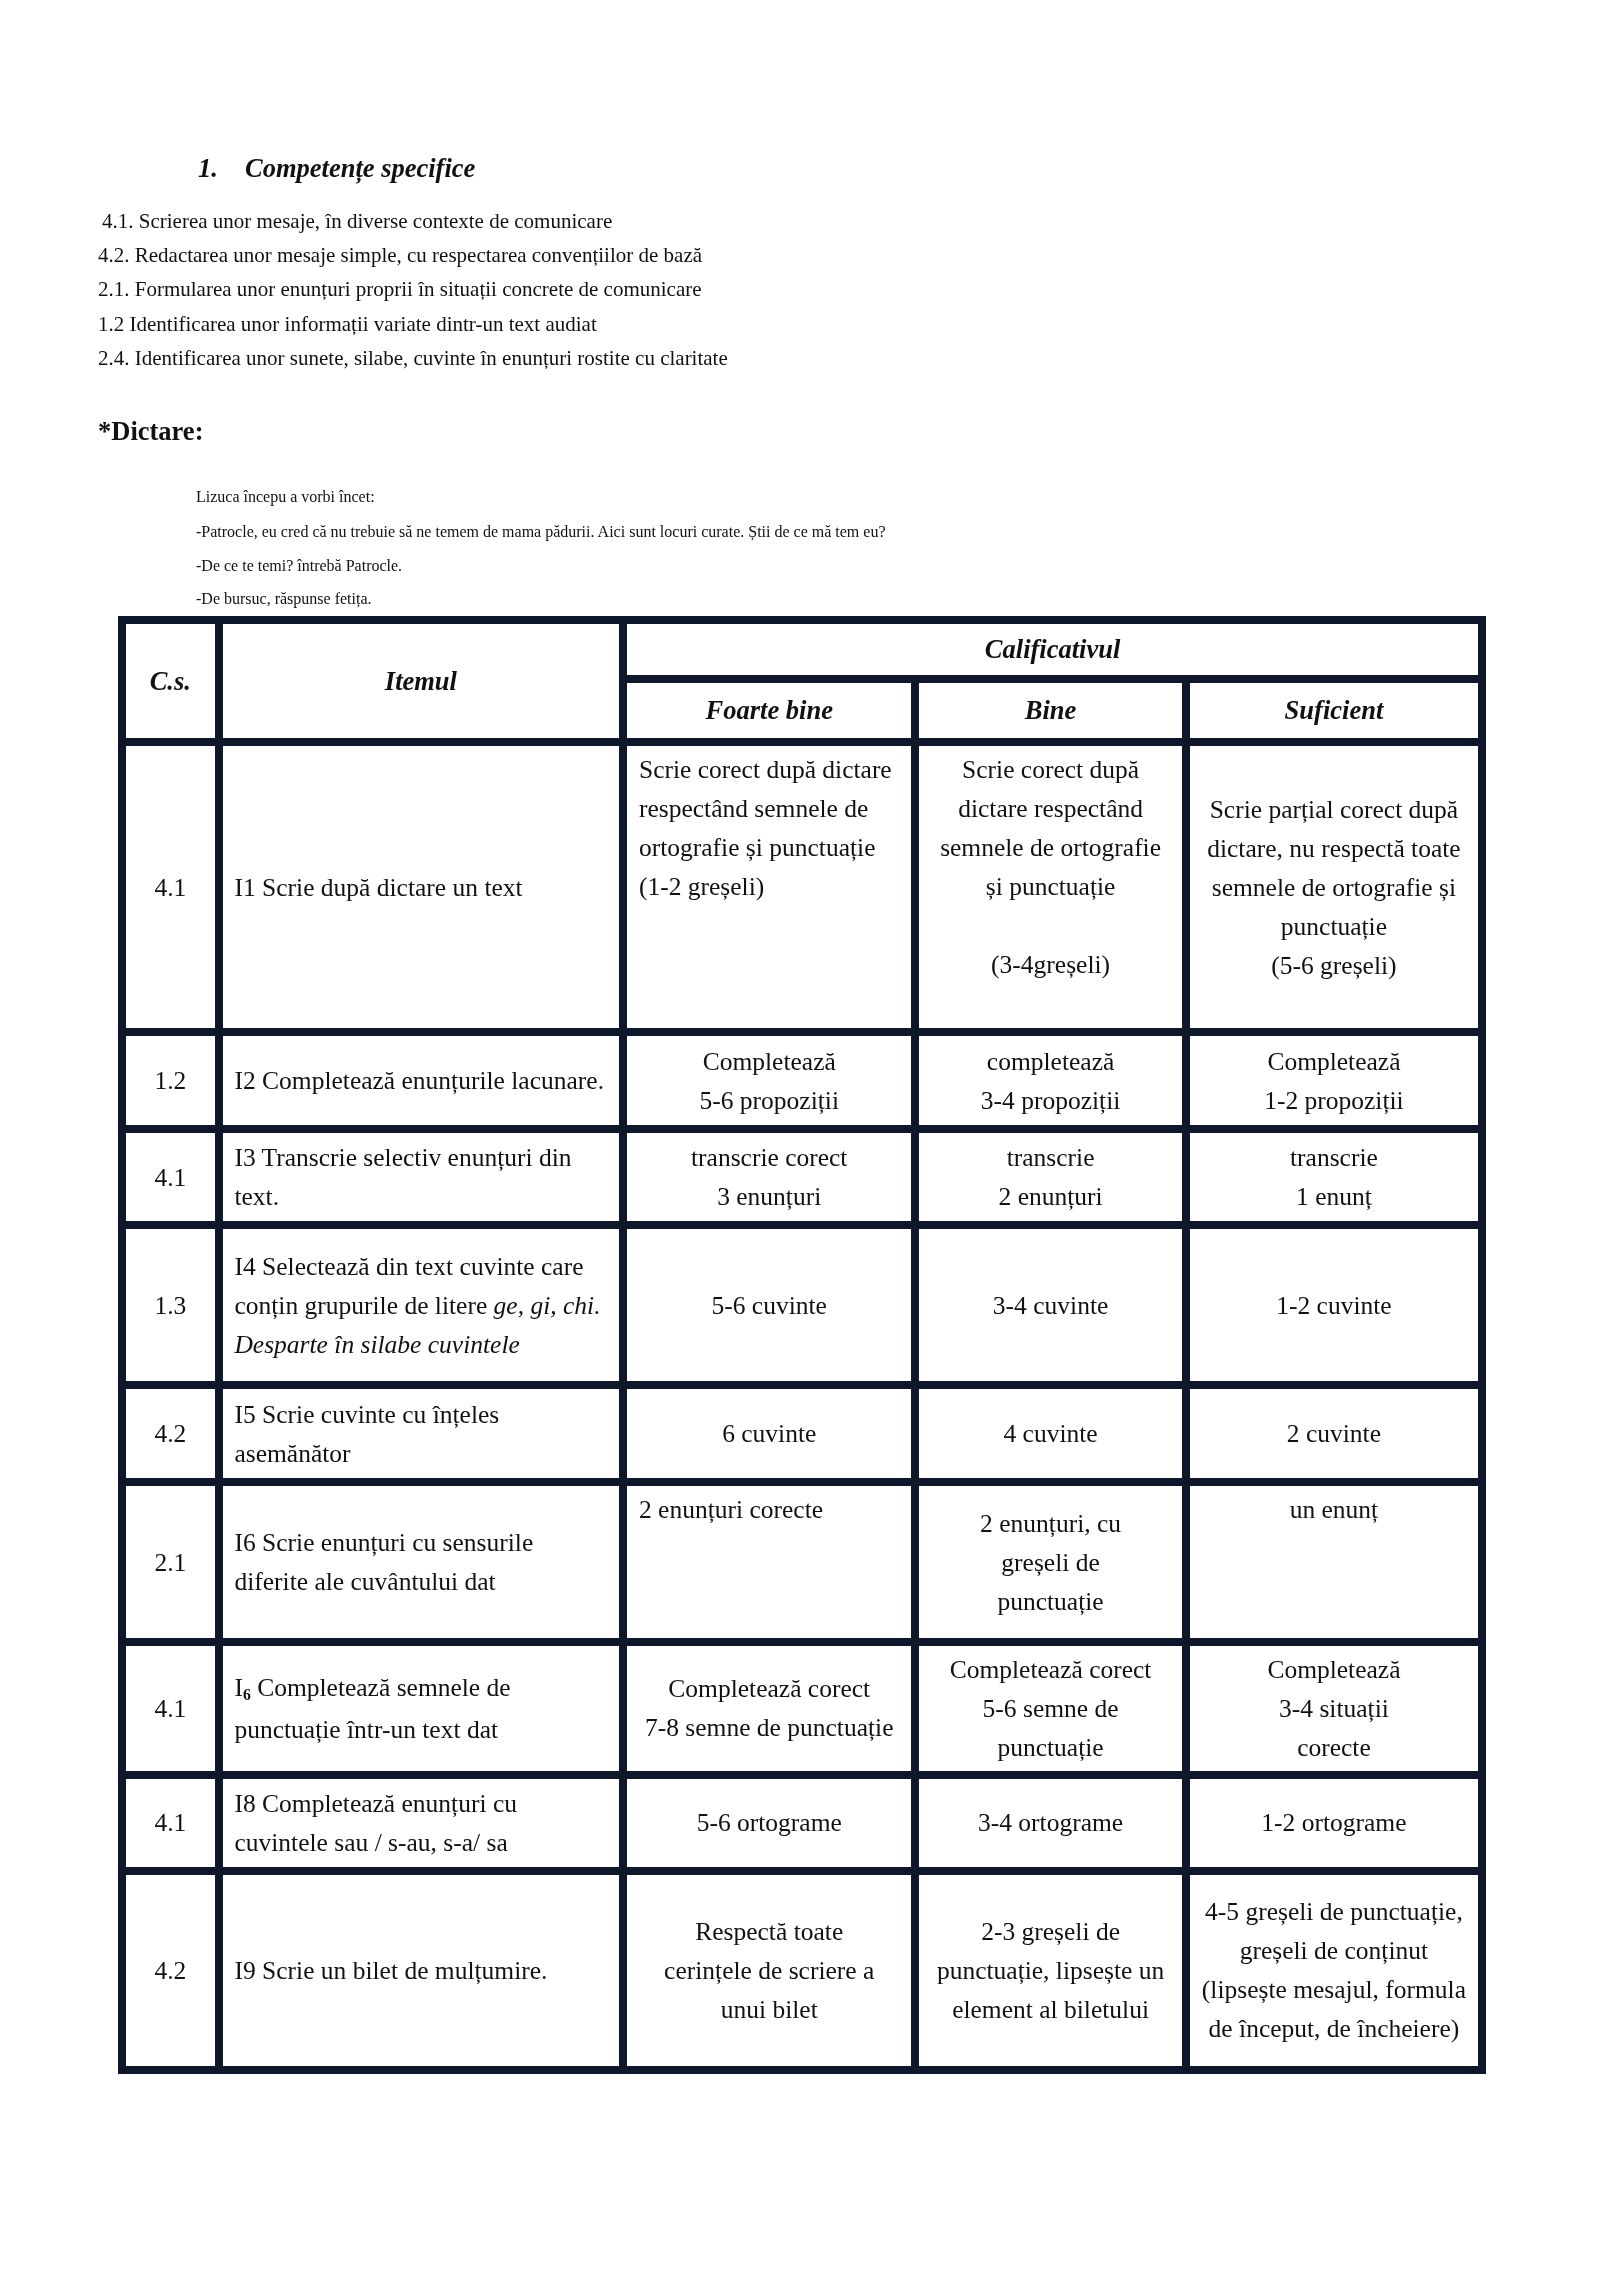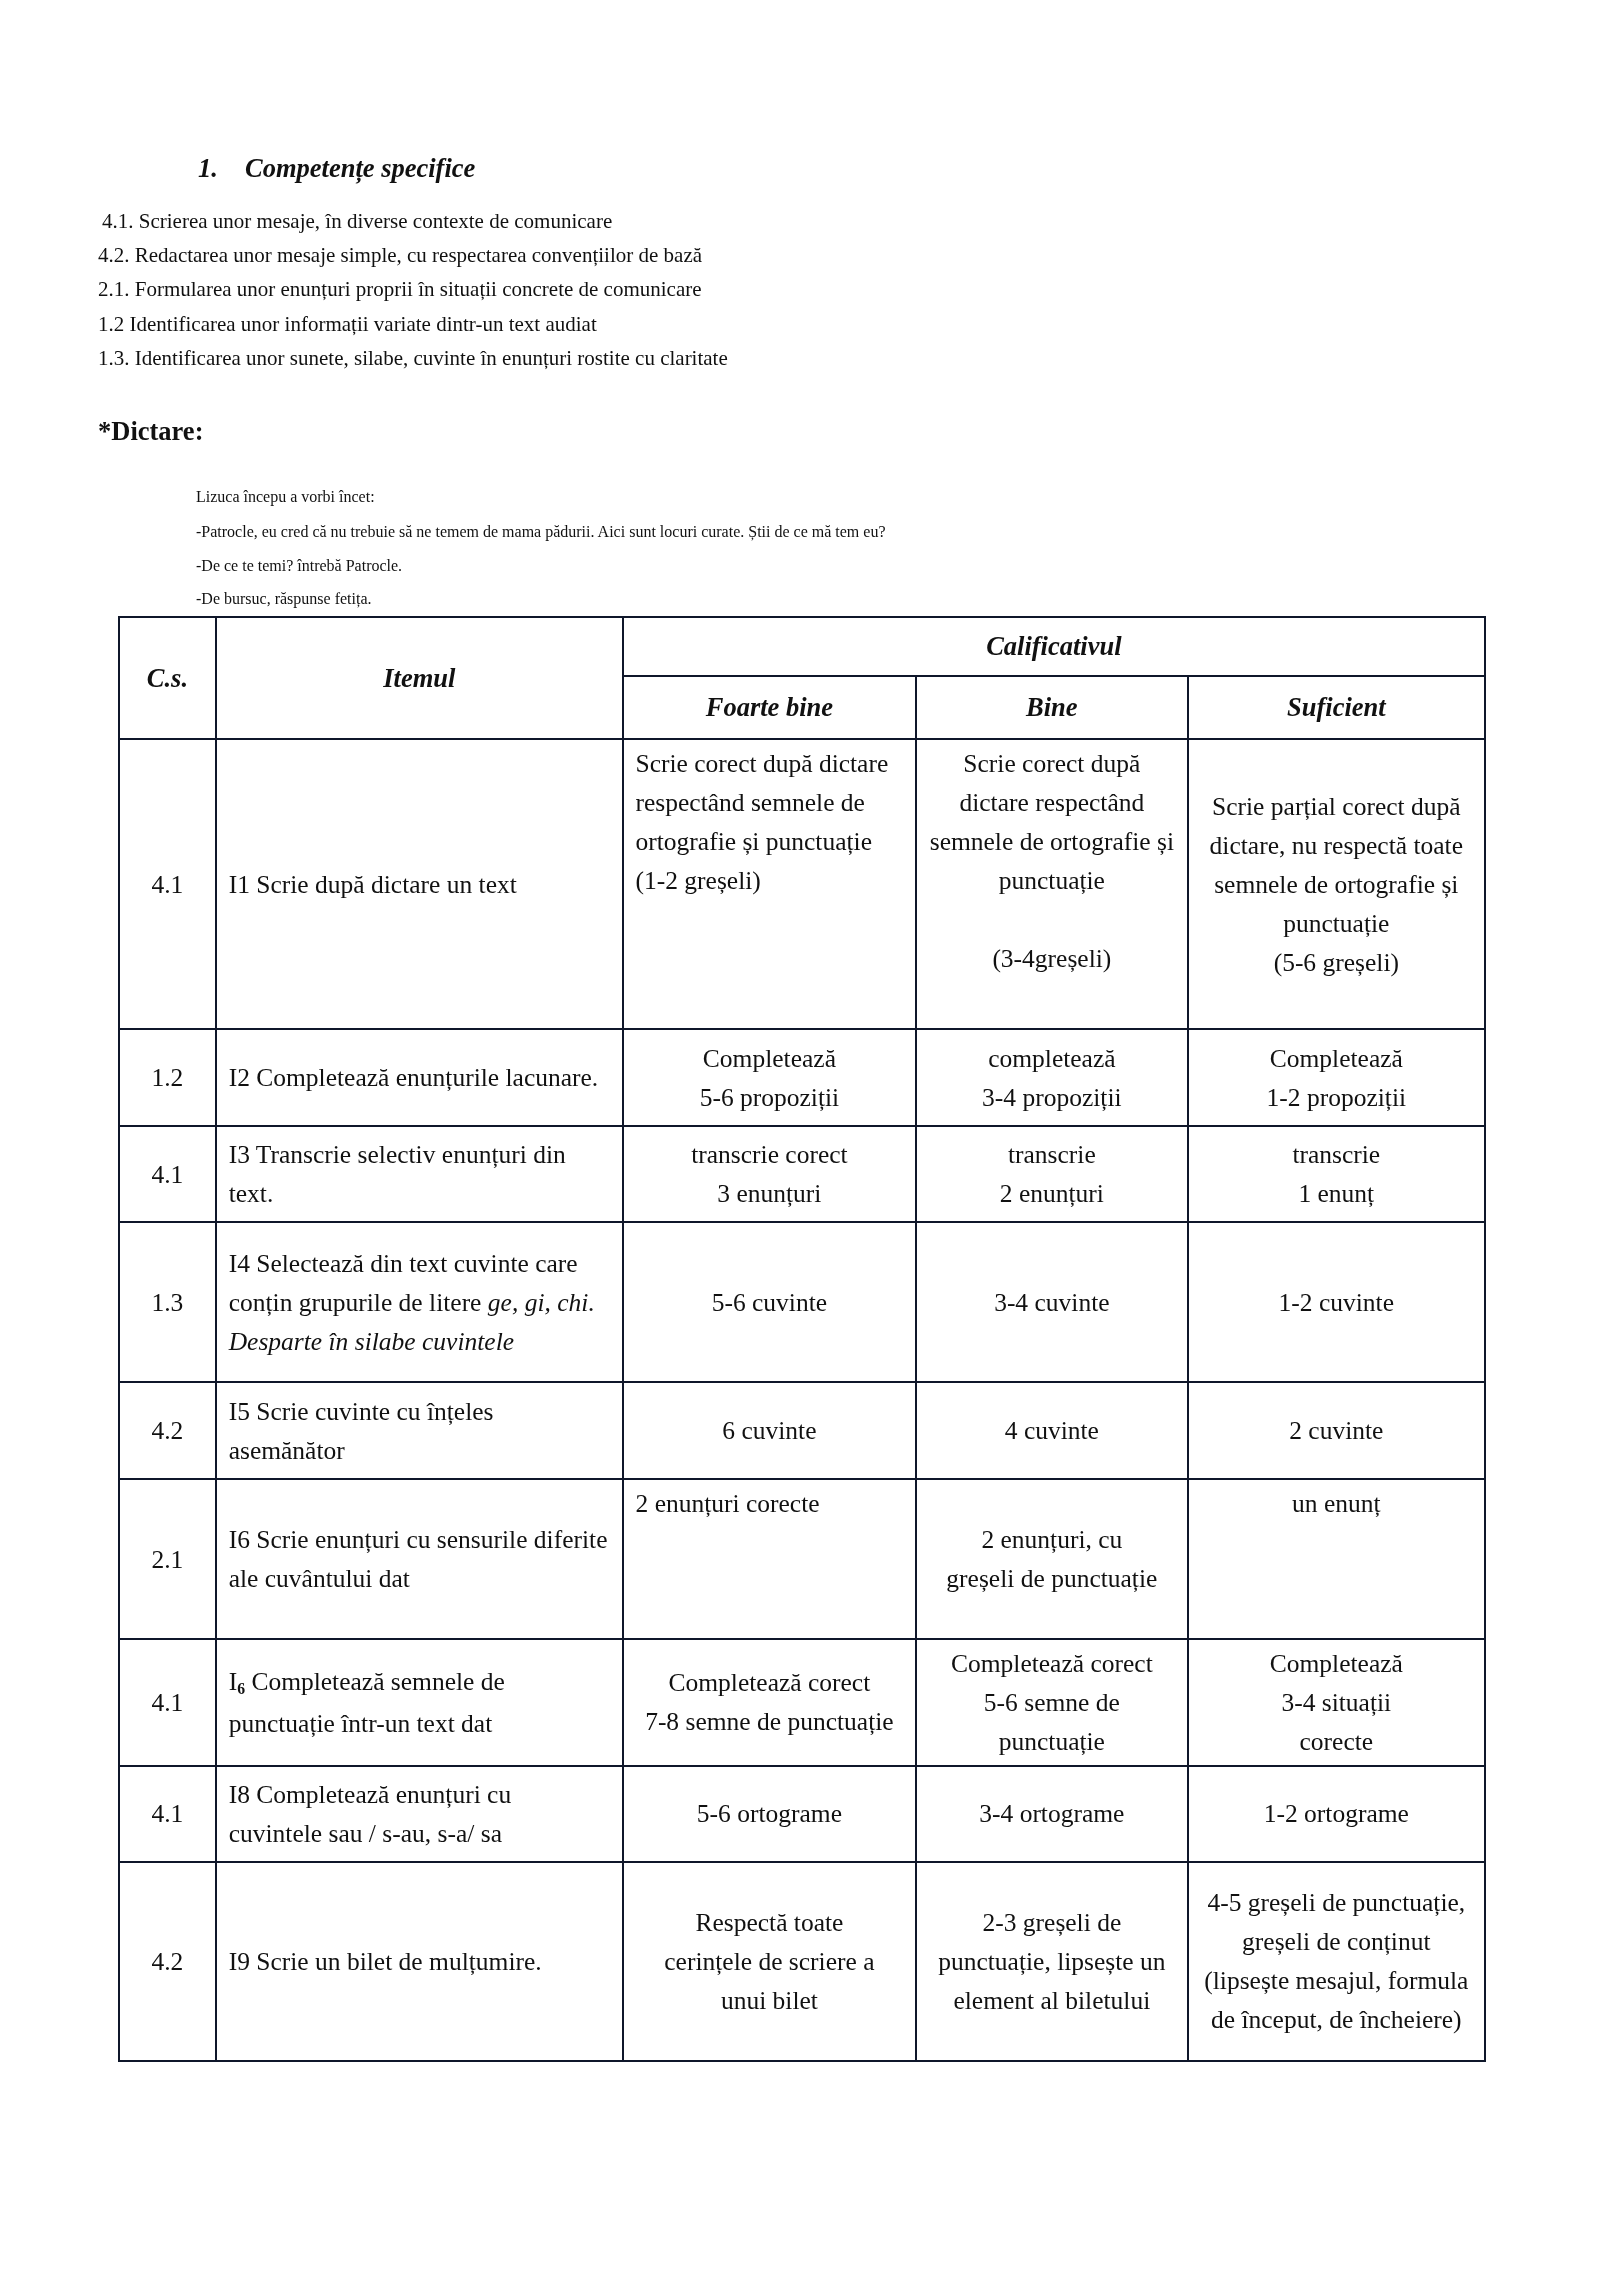--- a/index.html
+++ b/index.html
@@ -4,40 +4,40 @@
 <style>
   html, body { margin:0; padding:0; background:#fff; }
   body { width:1621px; height:2293px; position:relative; font-family:"Liberation Serif", serif; color:#111; font-size:25.5px; }
   .abs { position:absolute; white-space:nowrap; }
   .heading { left:198px; top:153px; font-style:italic; font-weight:bold; font-size:26.5px; }
   .heading .num { display:inline-block; width:47px; }
   .cs-line { left:98px; font-size:21px; line-height:34px; }
   .dictare { left:98px; top:416px; font-weight:bold; font-size:26.5px; }
   .dict-line { left:196px; font-size:16px; line-height:34px; }
   table { position:absolute; left:118px; top:616px; width:1368px; border-collapse:collapse; font-size:25.5px; }
-  td, th { border:2px solid #0f172a; padding:3.9px 11.8px; line-height:39px; vertical-align:middle;margin-top:28px; }
+  td, th { border:8px solid #0f172a; padding:3.9px 11.8px; line-height:39px; vertical-align:middle;margin-top:28px; }
   th { font-style:italic; font-weight:bold; font-size:26.5px; }
   td.c { text-align:center; }
   td.l { text-align:left; }
   td.top { vertical-align:top; }
   .it { font-style:italic; }
   sub.small { font-size:15.7px; font-weight:bold; vertical-align:baseline; position:relative; top:3.9px; }
 </style>
 </head>
 <body>
 
 <div class="abs heading">
   <span class="num">1.</span><span>Competențe specifice</span>
 </div>
 
 <div class="abs cs-line" style="top:204px;left:102px"> 4.1. Scrierea unor mesaje, în diverse contexte de comunicare</div>
 <div class="abs cs-line" style="top:238px">4.2. Redactarea unor mesaje simple, cu respectarea convențiilor de bază</div>
 <div class="abs cs-line" style="top:272px">2.1. Formularea unor enunțuri proprii în situații concrete de comunicare</div>
 <div class="abs cs-line" style="top:307px">1.2  Identificarea unor informații variate dintr-un text audiat</div>
-<div class="abs cs-line" style="top:341px">1.3. Identificarea unor sunete, silabe, cuvinte în enunțuri rostite cu claritate</div>
+<div class="abs cs-line" style="top:341px">2.4. Identificarea unor sunete, silabe, cuvinte în enunțuri rostite cu claritate</div>
 
 <div class="abs dictare">*Dictare:</div>
 
 <div class="abs dict-line" style="top:480px">Lizuca începu a vorbi încet:</div>
 <div class="abs dict-line" style="top:515px">-Patrocle, eu cred că nu trebuie să ne temem de mama pădurii. Aici sunt locuri curate. Știi de ce mă tem eu?</div>
 <div class="abs dict-line" style="top:549px">-De ce te temi? întrebă Patrocle.</div>
 <div class="abs dict-line" style="top:582px">-De bursuc, răspunse fetița.</div>
 
 <table>
   <colgroup>

